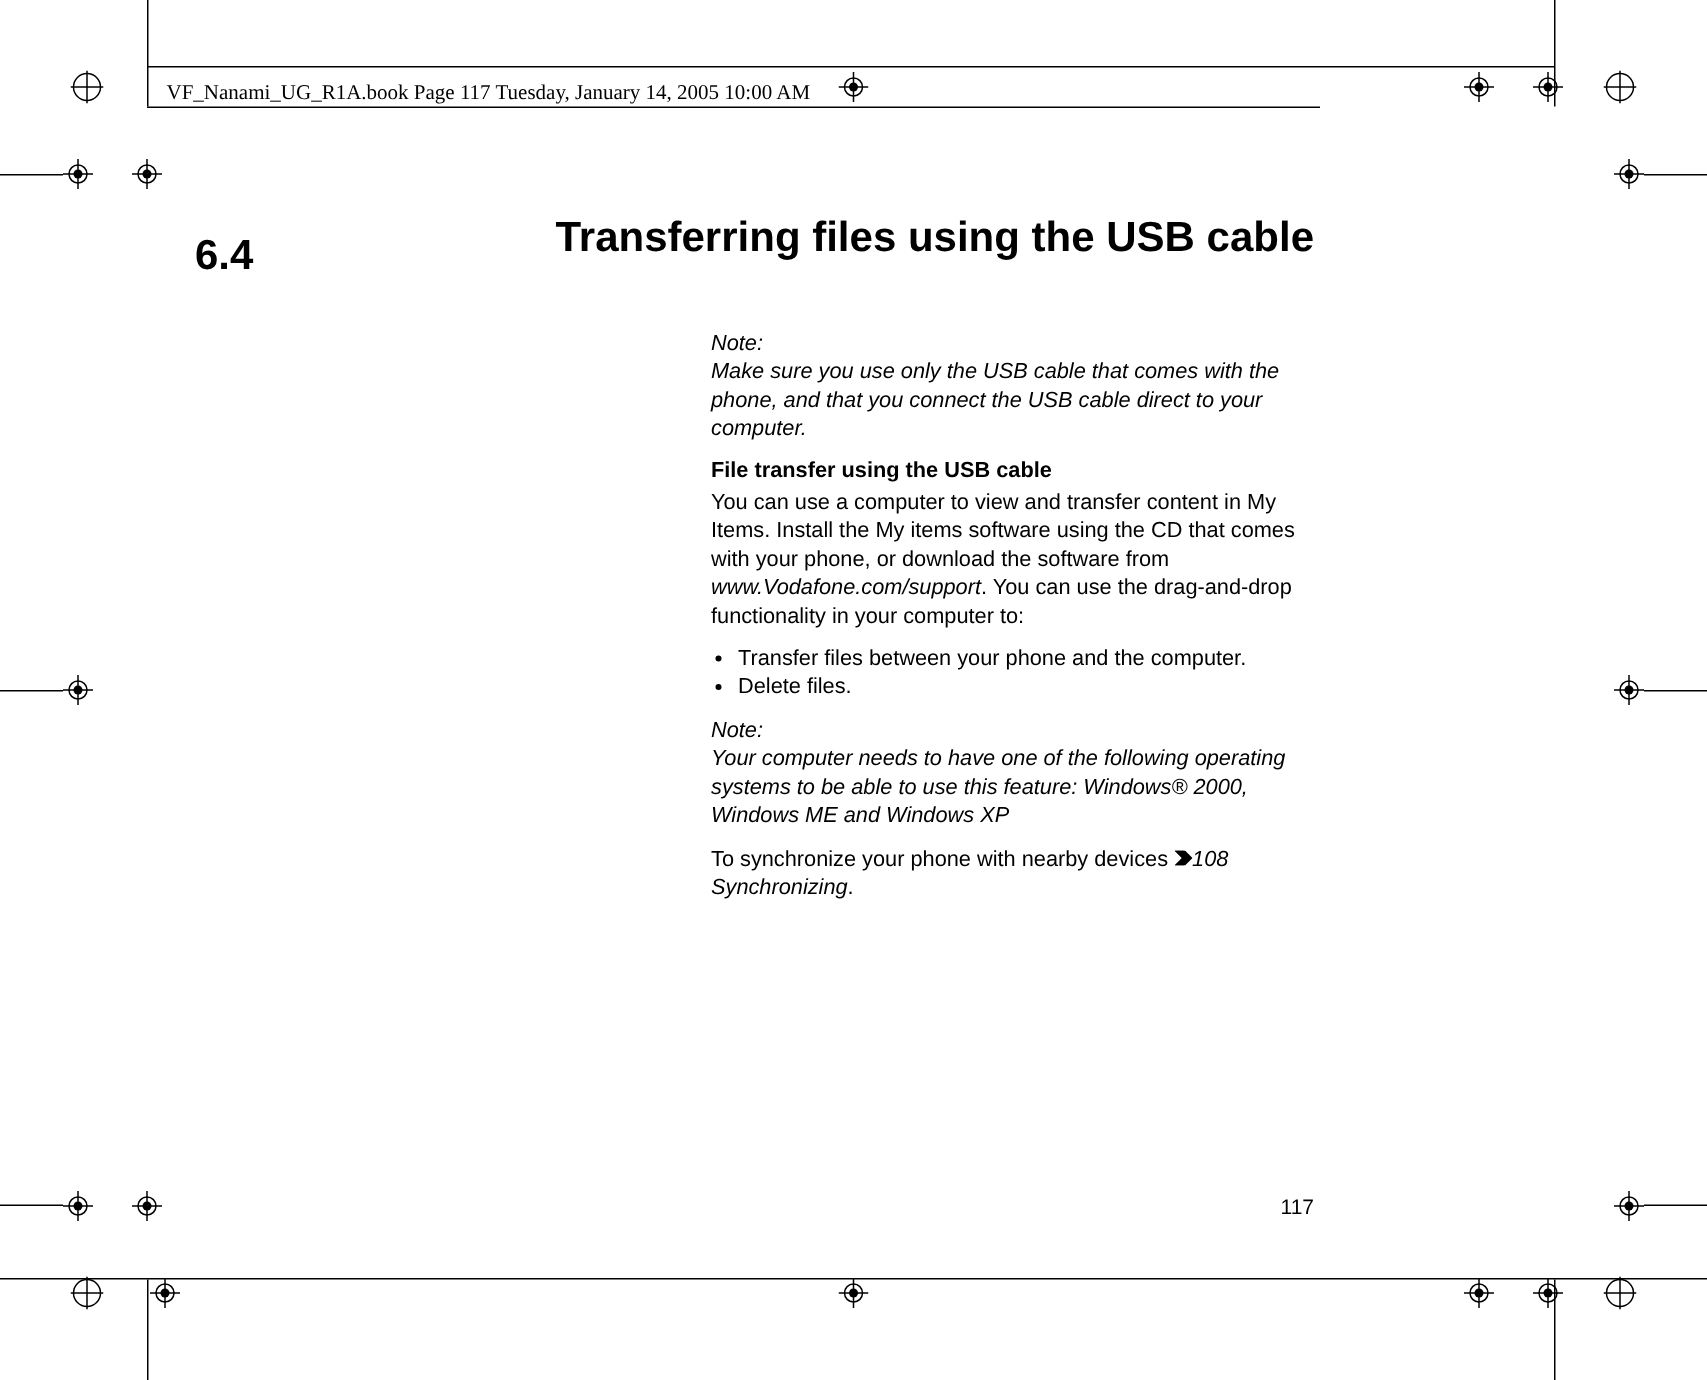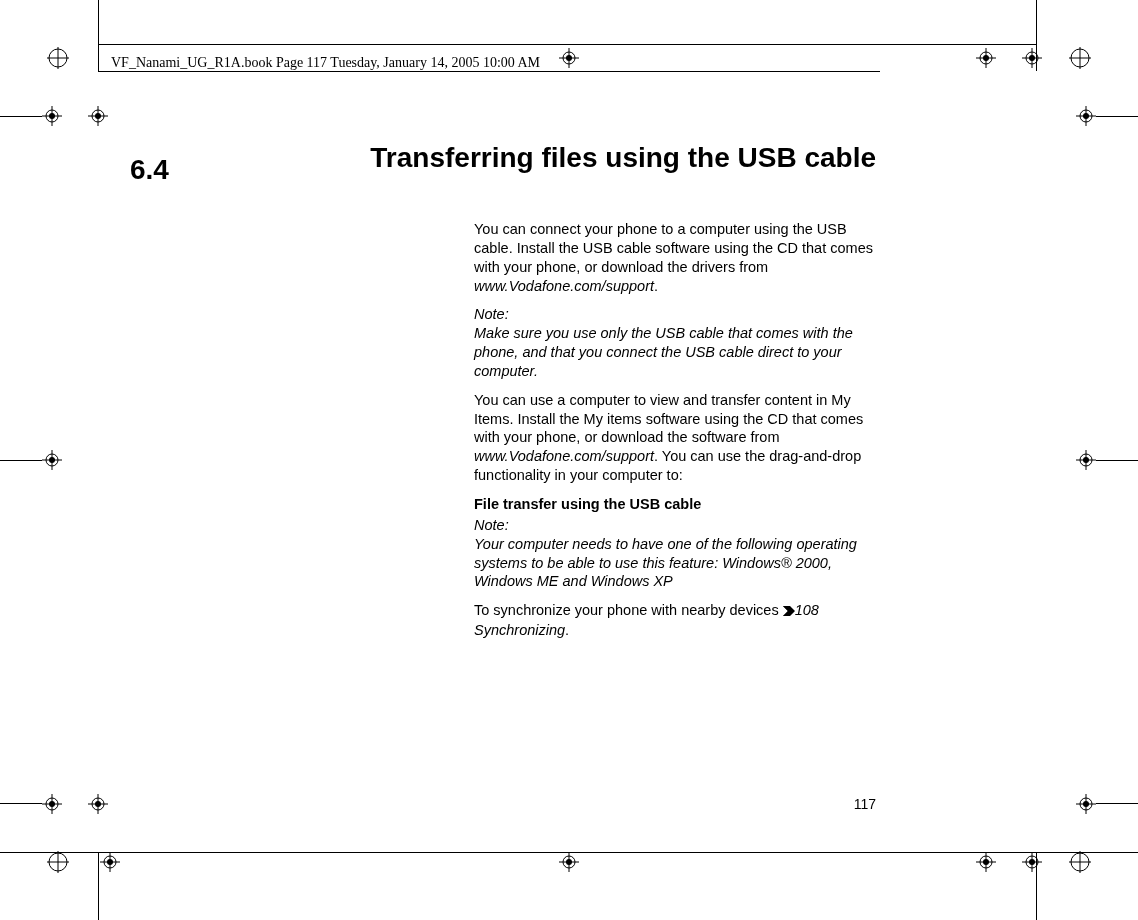--- a/index.html
+++ b/index.html
@@ -255,32 +255,33 @@
     </svg>
 </div>
 
 <div class="header-text">VF_Nanami_UG_R1A.book  Page 117  Tuesday, January 14, 2005  10:00 AM</div>
 
 <div class="section-number">6.4</div>
 <div class="section-title">Transferring files using the USB cable</div>
 
 <div class="content">
   <p>
-    <span>You can connect your phone to a computer using the USB cable. Install the USB cable software using the CD that comes with your phone, or download the drivers from </span><span class="italic">www.Vodafone.com/support</span><span>.</span>
-  </p>
-  <p>
     <span class="italic">Note:</span><br>
     <span class="italic">Make sure you use only the USB cable that comes with the phone, and that you connect the USB cable direct to your computer.</span>
   </p>
-  <p>
-    <span>You can use a computer to view and transfer content in My Items. Install the My items software using the CD that comes with your phone, or download the software from </span><span class="italic">www.Vodafone.com/support</span><span>. You can use the drag-and-drop functionality in your computer to:</span>
-  </p>
   <p style="margin-bottom:2px;">
     <span class="bold">File transfer using the USB cable</span>
   </p>
+  <p>
+    <span>You can use a computer to view and transfer content in My Items. Install the My items software using the CD that comes with your phone, or download the software from </span><span class="italic">www.Vodafone.com/support</span><span>. You can use the drag-and-drop functionality in your computer to:</span>
+  </p>
+  <ul>
+    <li>Transfer files between your phone and the computer.</li>
+    <li>Delete files.</li>
+  </ul>
   <p>
     <span class="italic">Note:</span><br>
     <span class="italic">Your computer needs to have one of the following operating systems to be able to use this feature: Windows® 2000, Windows ME and Windows XP</span>
   </p>
   <p>
     <span>To synchronize your phone with nearby devices </span><span class="arrow-icon"><svg width="12" height="10" style="display:inline;">
           <polygon points="0,0 7,0 7,-0 12,5 7,10 7,10 0,10 5,5" fill="#000" transform="translate(0,0)"></polygon>
           <polygon points="0,0 6,0 11,5 6,10 0,10 5,5" fill="#000"></polygon>
         </svg></span><span class="italic">108 Synchronizing</span><span>.</span>
   </p>

